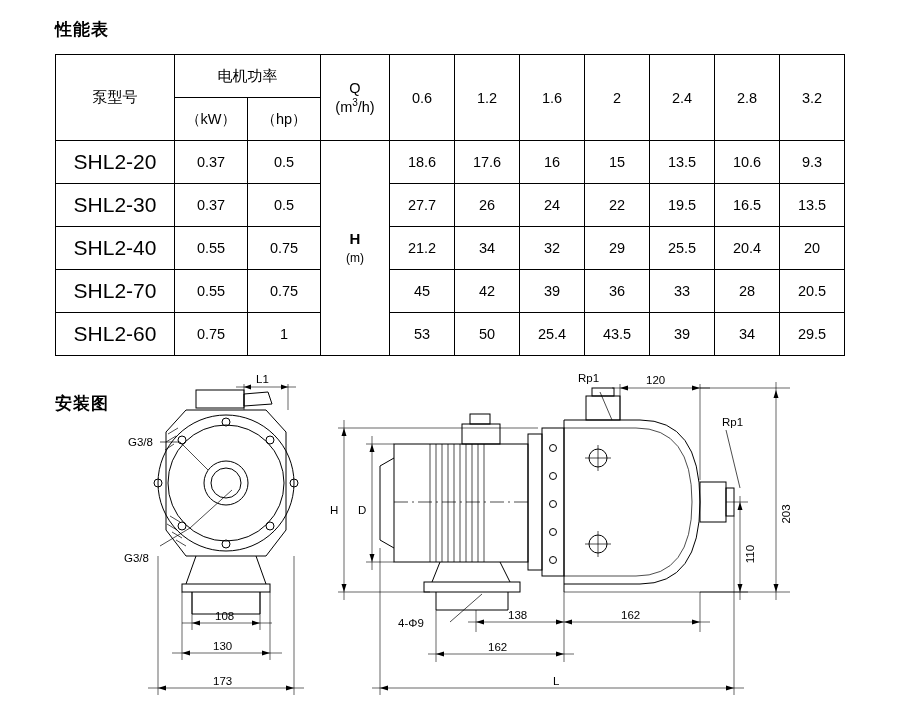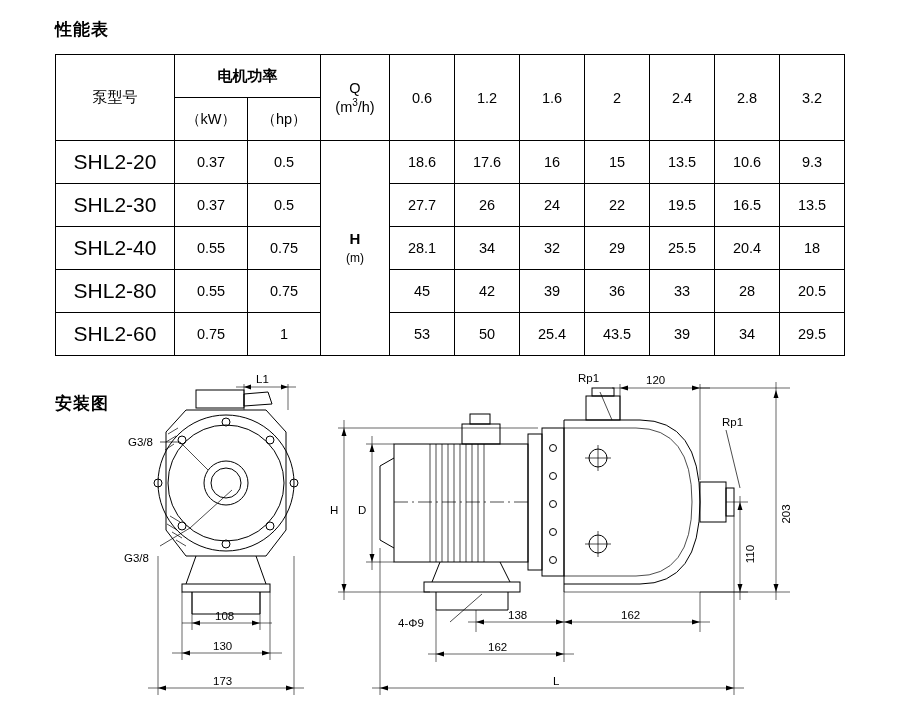--- a/index.html
+++ b/index.html
@@ -41,21 +41,21 @@
   #perf-table td, #perf-table th {
     border: 1px solid #000;
     text-align: center;
     vertical-align: middle;
     font-weight: normal;
     font-size: 14.5px;
     padding: 0;
     height: 42px;
   }
   #perf-table .hdr-model { width: 118px; font-size: 15px; }
-  #perf-table .hdr-power { font-size: 15px; font-weight: bold; }
+  #perf-table .hdr-power { font-size: 15px; }
   #perf-table .col-kw, #perf-table .col-hp { width: 78px; }
   #perf-table .hdr-q { width: 68px; }
   #perf-table .q-col { width: 64px; }
   #perf-table .model-cell { font-size: 21px; }
   .sup { font-size: 10px; vertical-align: super; }
   .q-label { line-height: 1.15; }
   .h-label { font-weight: bold; font-size: 15px; line-height: 1.2; }
   .h-sub { font-weight: normal; font-size: 12px; }
 
   
@@ -134,31 +134,31 @@
       <td>22</td>
       <td>19.5</td>
       <td>16.5</td>
       <td>13.5</td>
     </tr>
 
     <tr>
       <td class="model-cell">SHL2-40</td>
       <td>0.55</td>
       <td>0.75</td>
-      <td>28.1</td>
+      <td>21.2</td>
       <td>34</td>
       <td>32</td>
       <td>29</td>
       <td>25.5</td>
       <td>20.4</td>
-      <td>18</td>
-    </tr>
-
-    <tr>
-      <td class="model-cell">SHL2-80</td>
+      <td>20</td>
+    </tr>
+
+    <tr>
+      <td class="model-cell">SHL2-70</td>
       <td>0.55</td>
       <td>0.75</td>
       <td>45</td>
       <td>42</td>
       <td>39</td>
       <td>36</td>
       <td>33</td>
       <td>28</td>
       <td>20.5</td>
     </tr>

